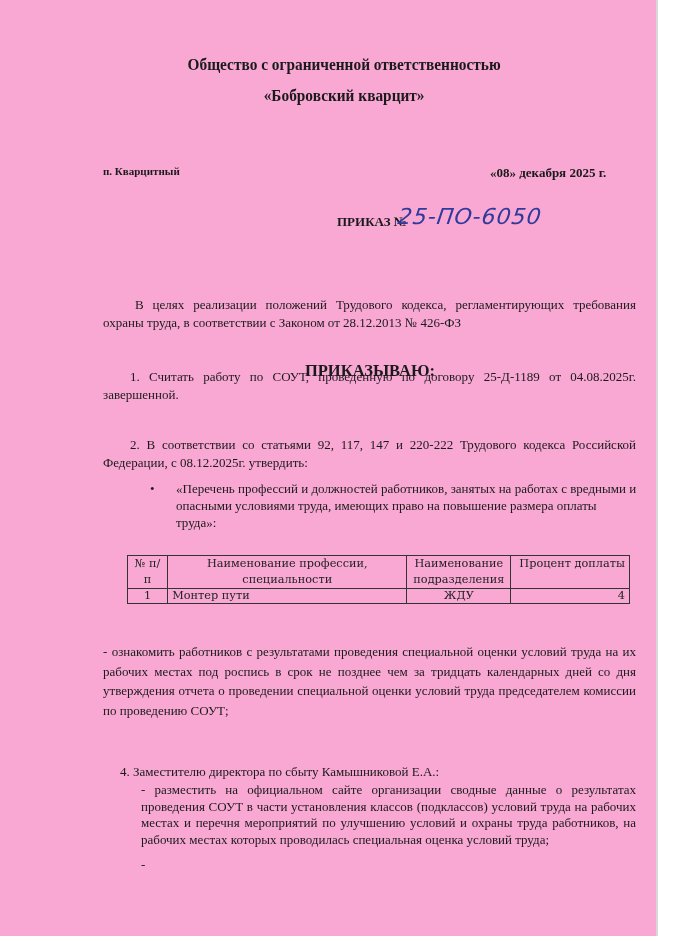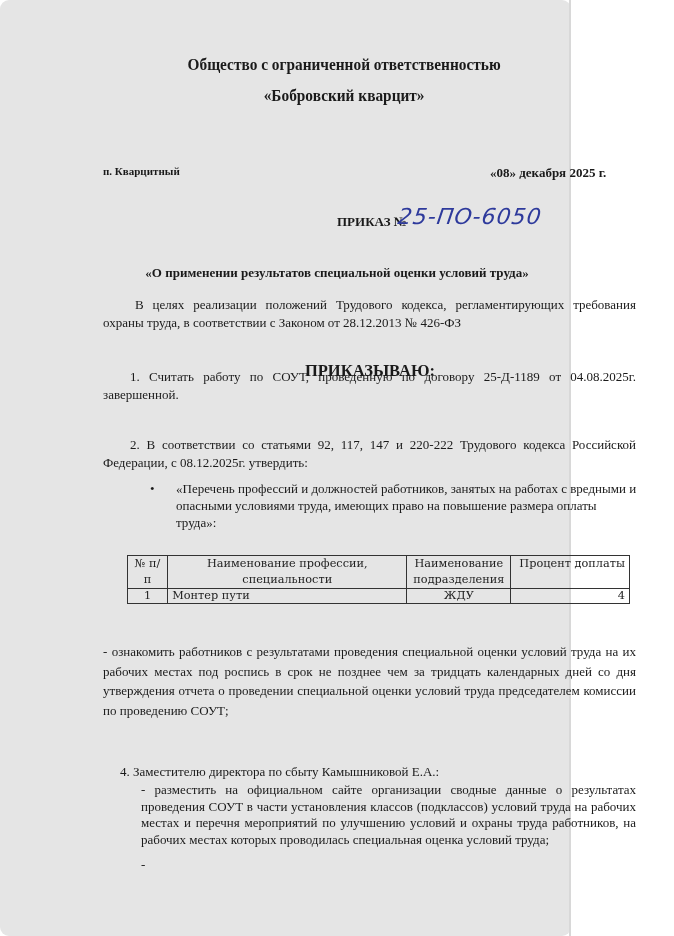--- a/index.html
+++ b/index.html
@@ -11,23 +11,22 @@
       width: 674px;
       height: 936px;
       position: relative;
       overflow: hidden;
       font-family: "Liberation Serif", serif;
       color: #1a1a1a;
     }
     .page {
       position: absolute;
       left: 0; top: 0;
-      width: 571px; height: 936px;
-      background: #e5e5e5;
-      border-radius: 9px;
+      width: 658px; height: 936px;
+      background: #f9a8d4;
     }
     .right-edge {
       position: absolute;
       right: 0; top: 0;
       width: 2px; height: 936px;
       background: #d8d8d8;
     }
     .abs { position: absolute; white-space: nowrap; }
     .org-line1 {
       left: 0; width: 740px; top: 55px;
@@ -163,21 +162,20 @@
 
   <div class="abs org-line1">Общество  с ограниченной ответственностью</div>
   <div class="abs org-line2">«Бобровский кварцит»</div>
 
   <div class="abs place">п. Кварцитный</div>
   <div class="abs date">«08» декабря   2025 г.</div>
 
   <div class="abs order-label">ПРИКАЗ №</div>
   <div class="abs order-number">25-ПО-6050</div>
 
-  <div class="abs subject">«О применении результатов специальной оценки условий труда»</div>
 
   <div class="para intro">В целях реализации положений Трудового кодекса, регламентирующих требования охраны труда,  в соответствии с Законом от 28.12.2013 № 426-ФЗ</div>
 
   <div class="abs heading-order">ПРИКАЗЫВАЮ:</div>
 
   <div class="para item1">1. Считать работу по СОУТ, проведенную по договору 25-Д-1189 от 04.08.2025г. завершенной.</div>
 
   <div class="para item2">2. В соответствии со  статьями 92, 117, 147 и 220-222 Трудового кодекса Российской Федерации, с 08.12.2025г. утвердить:</div>
 
   <div class="bullet-block">

